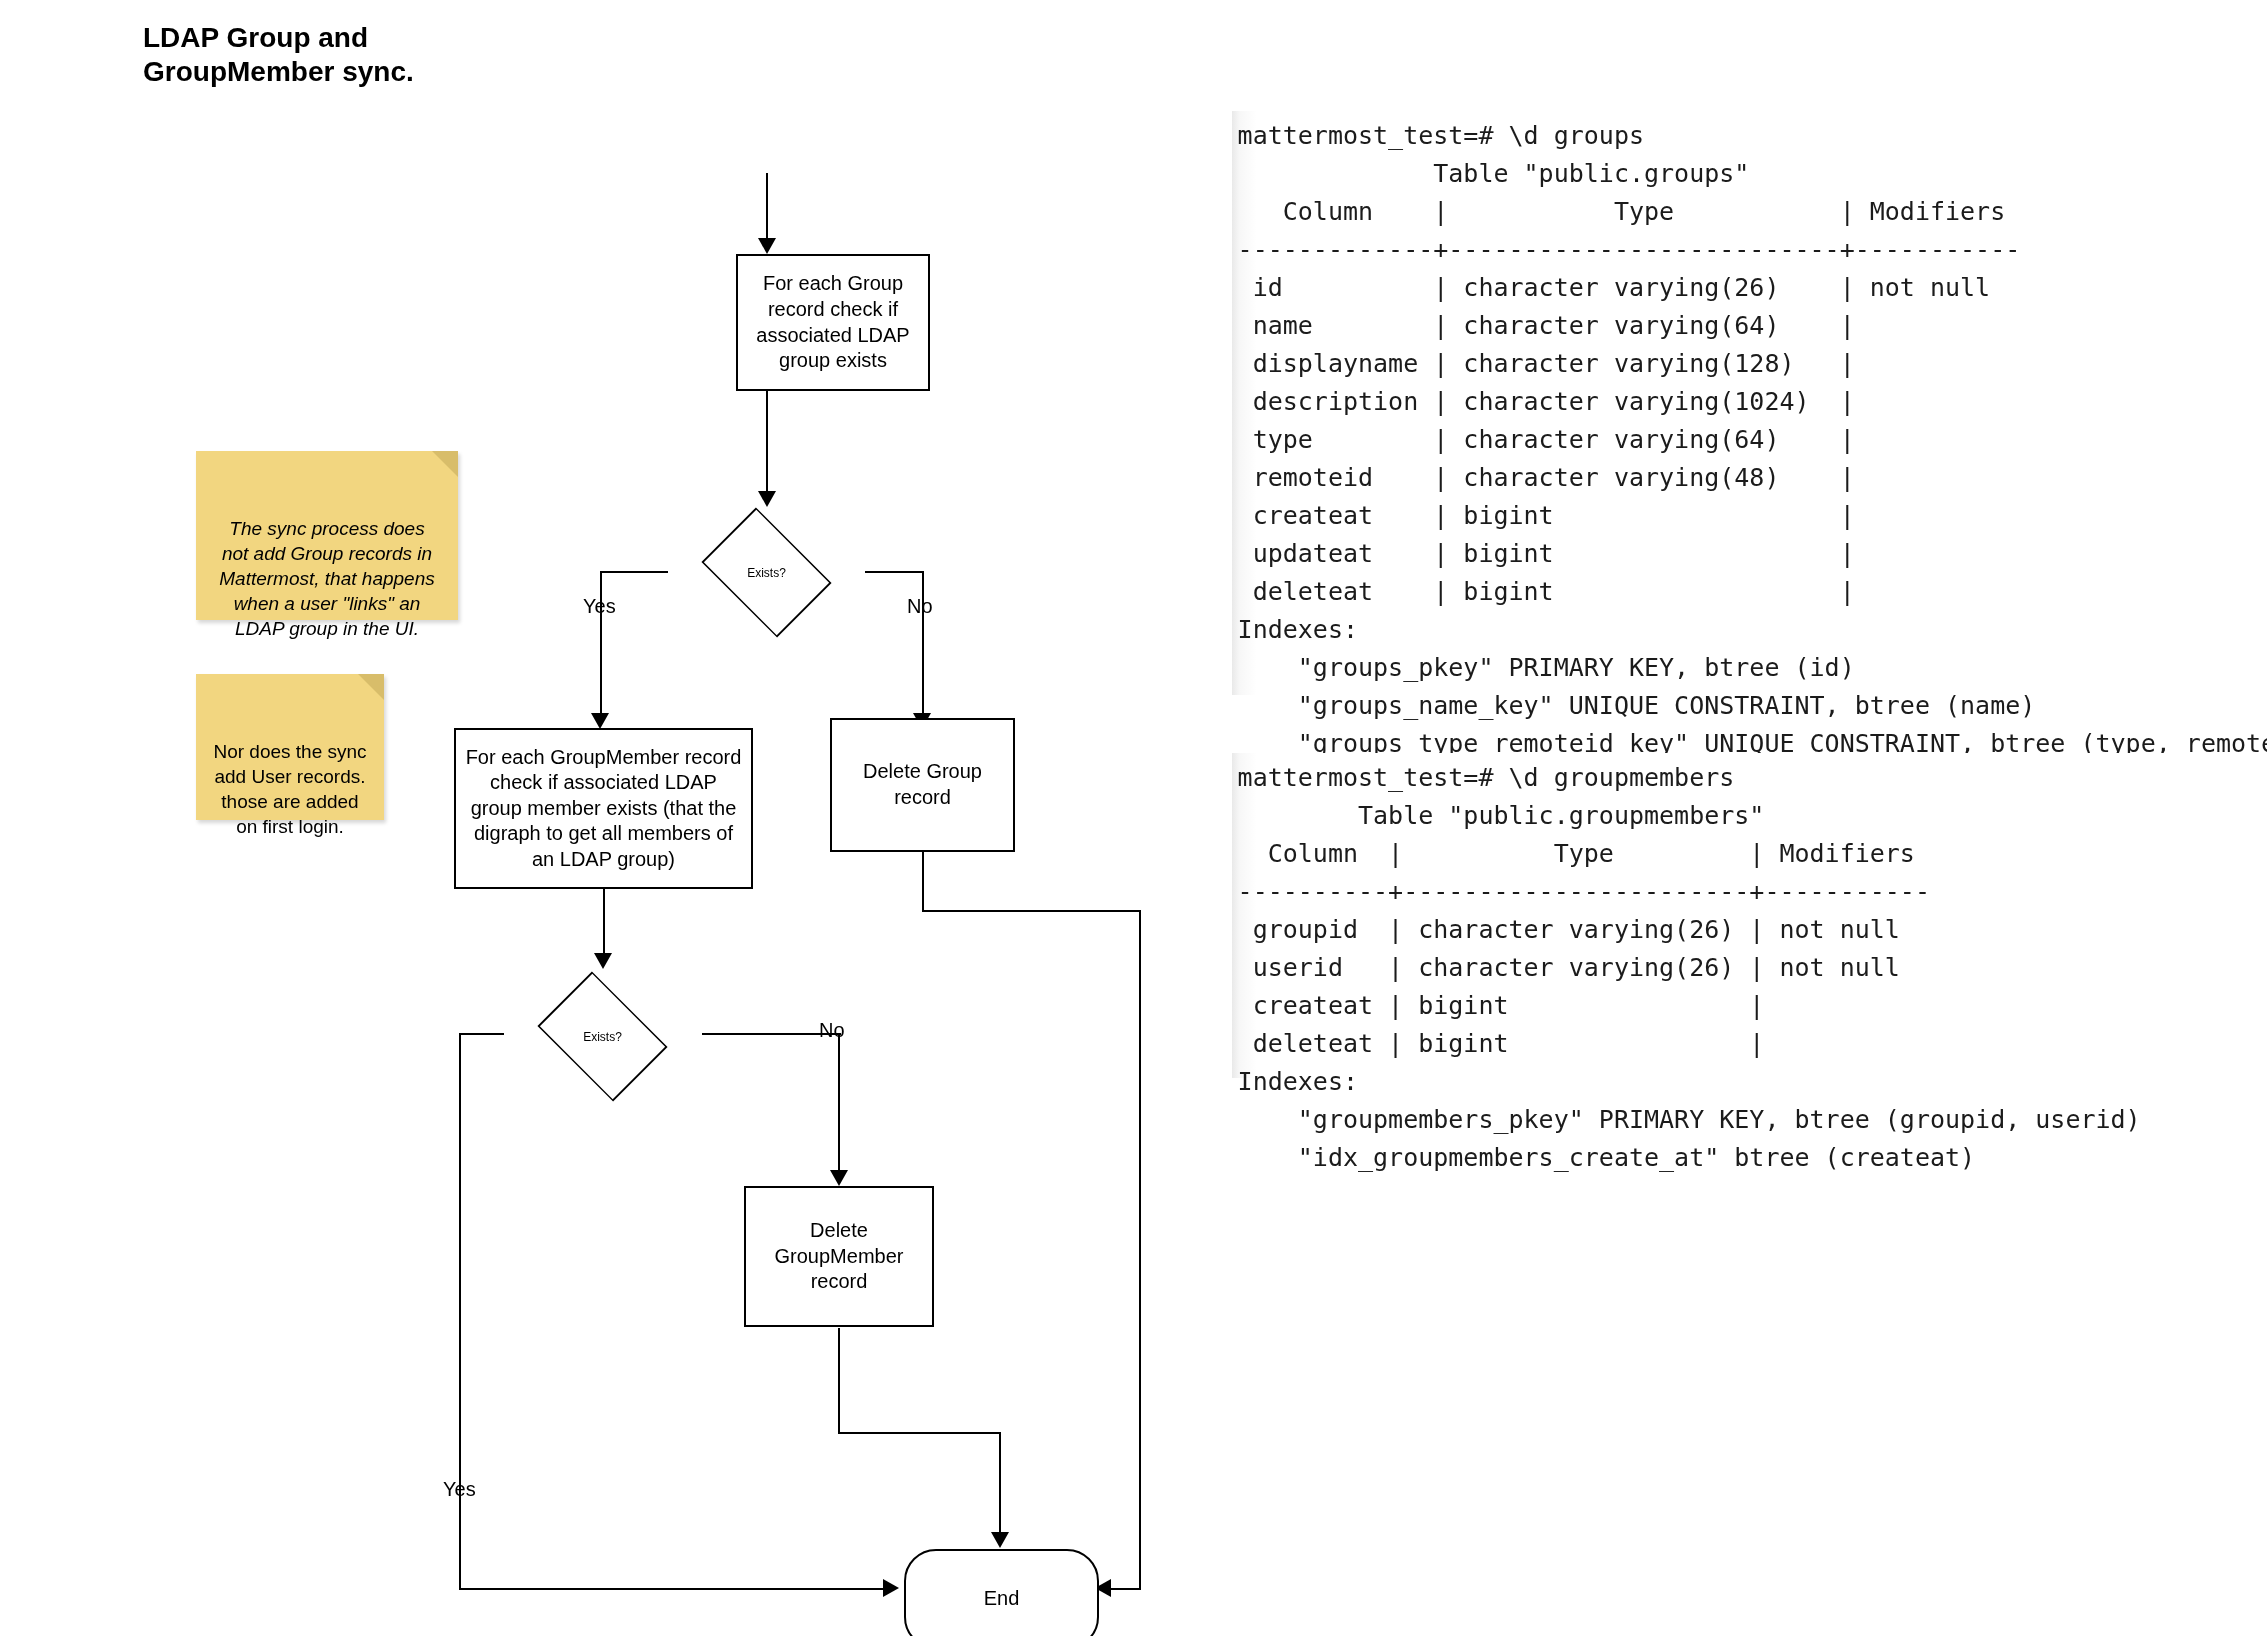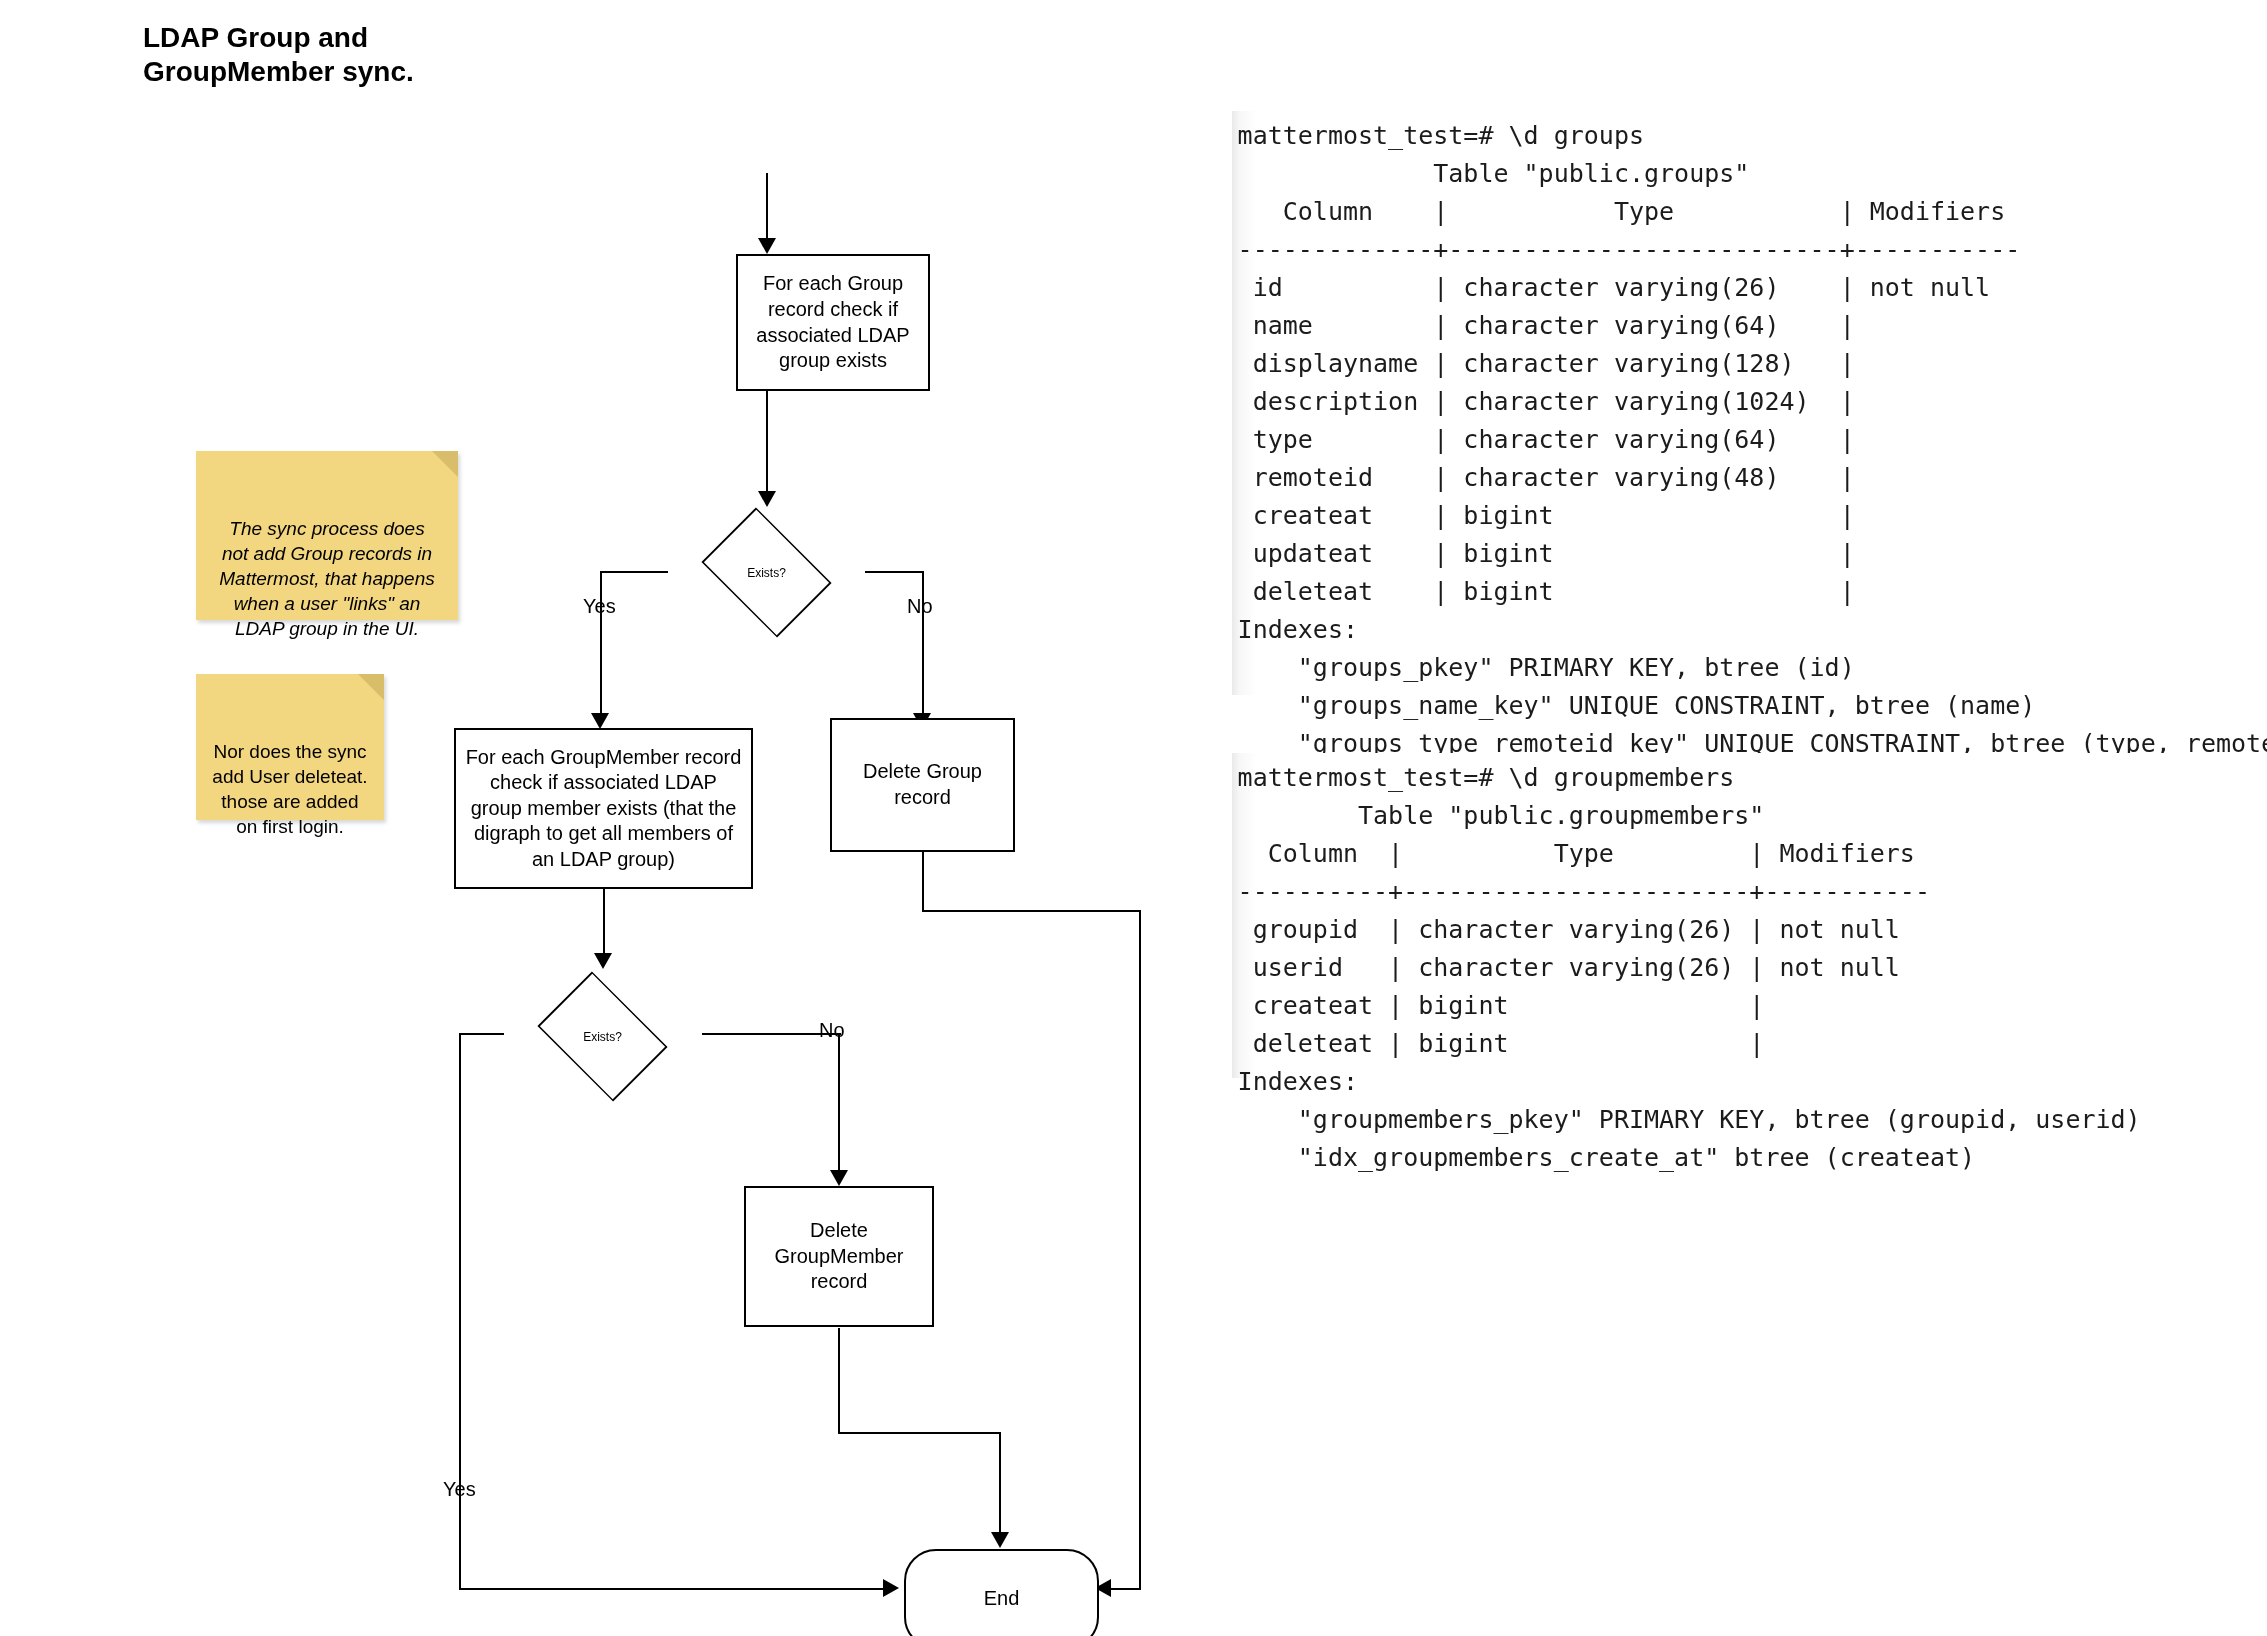--- a/index.html
+++ b/index.html
@@ -233,21 +233,21 @@
     <span>The sync process does
 not add Group records in
 Mattermost, that happens
 when a user "links" an
 LDAP group in the UI.</span>
   </div>
 
   <div class="sticky" style="left:196px; top:674px; width:188px; height:146px;">
     <span class="fold"></span>
     <span>Nor does the sync
-add User deleteat.
+add User records.
 those are added
 on first login.</span>
   </div>
 
 </div>
 
 <div class="terminal" style="left:1232px; top:111px; width:998px; height:584px;">mattermost_test=# \d groups
              Table "public.groups"
    Column    |           Type           | Modifiers
 -------------+--------------------------+-----------

